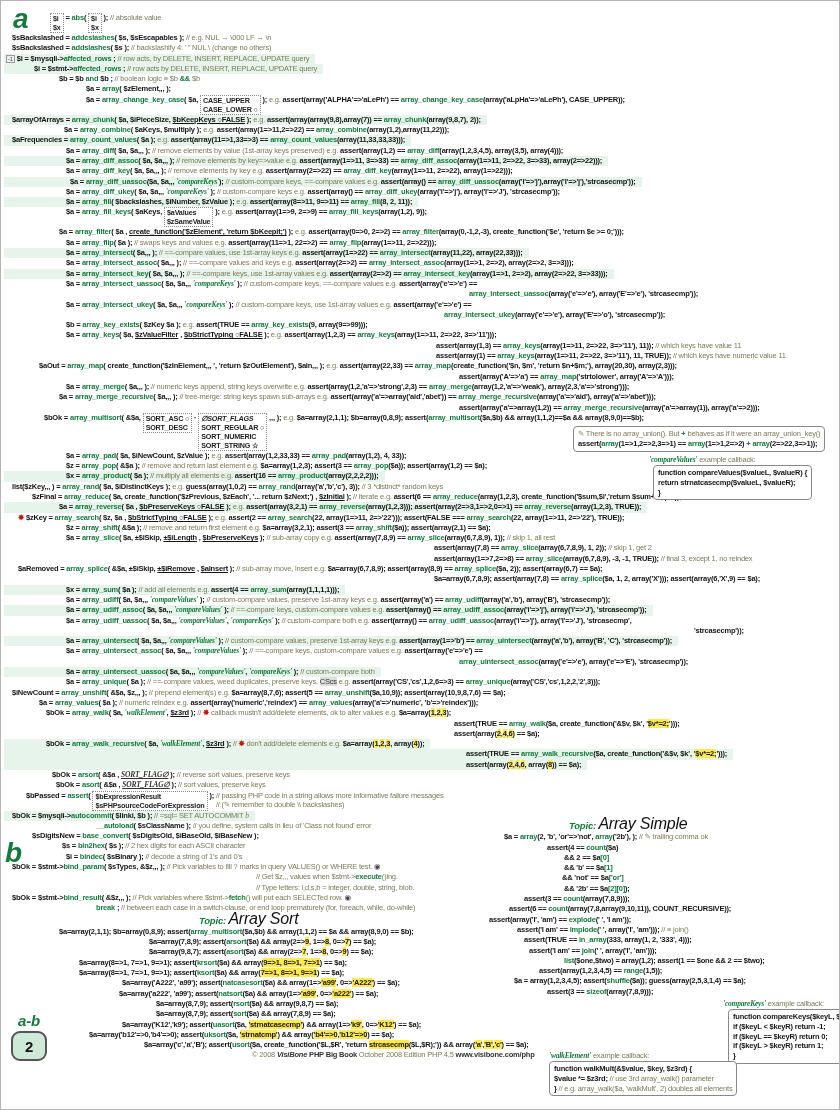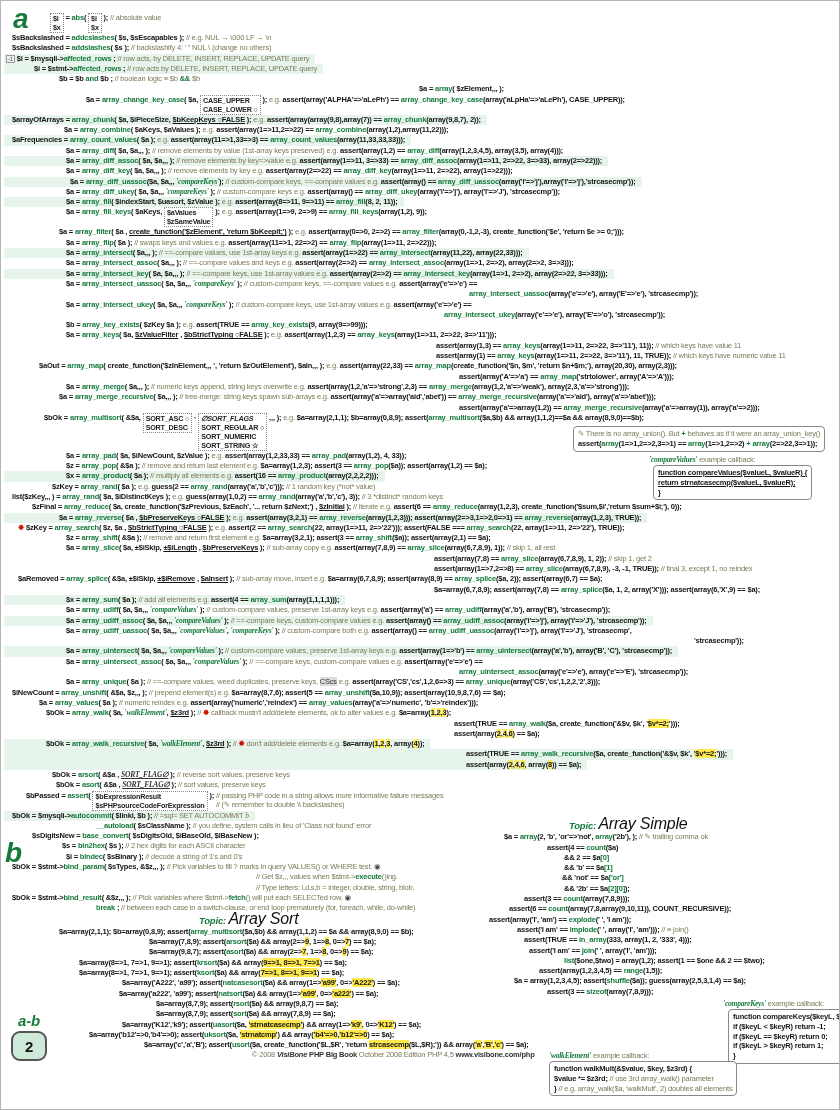--- a/index.html
+++ b/index.html
@@ -47,31 +47,31 @@
 <div class="page">
   <div class="bigletter" style="left:12px;top:4px;">a</div>
   <div class="bigletter" style="left:4px;top:838px;">b</div>
   <div id="flow">
       <div class="ln" style="padding-left: 46px;"><span class="box"><div>$i</div><div>$x</div></span><span class="k"> = </span><span class="f">abs</span><span class="k">( </span><span class="box"><div>$i</div><div>$x</div></span><span class="k"> );   </span><span class="c">// absolute value</span></div>
       <div class="ln" style="padding-left: 8px;"><span class="k">$sBackslashed = </span><span class="f">addcslashes</span><span class="k">( $s, $sEscapables );   </span><span class="c">// e.g.   NUL → \000   LF → \n</span></div>
       <div class="ln" style="padding-left: 8px;"><span class="k">$sBackslashed = </span><span class="f">addslashes</span><span class="k">( $s );   </span><span class="c">// backslashify 4:  '  "  NUL  \   (change no others)</span></div>
       <div class="ln hl" style="padding-left: 2px;"><span class="neg1">-1</span><span class="k"> $i = $mysqli-&gt;</span><span class="f">affected_rows</span><span class="k"> ;   </span><span class="c">// row acts, by DELETE, INSERT, REPLACE, UPDATE query</span></div>
       <div class="ln hl" style="padding-left: 30px;"><span class="k">$i = $stmt-&gt;</span><span class="f">affected_rows</span><span class="k"> ;   </span><span class="c">// row acts by DELETE, INSERT, REPLACE, UPDATE query</span></div>
       <div class="ln" style="padding-left: 55px;"><span class="k">$b = $b </span><span class="f">and</span><span class="k"> $b ;   </span><span class="c">// boolean logic  ≡ $b </span><span class="f">&amp;&amp;</span><span class="c"> $b</span></div>
-      <div class="ln" style="padding-left: 82px; text-align: center;"><span class="k">$a = </span><span class="f">array</span><span class="k">( $zElement,,, );</span></div>
+      <div class="ln" style="padding-left: 82px;"><span class="k">$a = </span><span class="f">array</span><span class="k">( $zElement,,, );</span></div>
       <div class="ln" style="padding-left: 82px;"><span class="k">$a = </span><span class="f">array_change_key_case</span><span class="k">( $a, </span><span class="box"><div>CASE_UPPER</div><div>CASE_LOWER ○</div></span><span class="k"> );  </span><span class="c">e.g. </span><span class="k">assert(array('ALPHA'=&gt;'aLePh') == </span><span class="f">array_change_key_case</span><span class="k">(array('aLpHa'=&gt;'aLePh'), CASE_UPPER));</span></div>
       <div class="ln hl" style="padding-left: 8px;"><span class="k">$arrayOfArrays = </span><span class="f">array_chunk</span><span class="k">( $a, $iPieceSize, </span><span class="u">$bKeepKeys ○FALSE</span><span class="k"> );  </span><span class="c">e.g. </span><span class="k">assert(array(array(9,8),array(7)) == </span><span class="f">array_chunk</span><span class="k">(array(9,8,7), 2));</span></div>
-      <div class="ln" style="padding-left: 60px;"><span class="k">$a = </span><span class="f">array_combine</span><span class="k">( $aKeys, $aValues );  </span><span class="c">e.g. </span><span class="k">assert(array(1=&gt;11,2=&gt;22) == </span><span class="f">array_combine</span><span class="k">(array(1,2),array(11,22)));</span></div>
+      <div class="ln" style="padding-left: 60px;"><span class="k">$a = </span><span class="f">array_combine</span><span class="k">( $aKeys, $multiply );  </span><span class="c">e.g. </span><span class="k">assert(array(1=&gt;11,2=&gt;22) == </span><span class="f">array_combine</span><span class="k">(array(1,2),array(11,22)));</span></div>
       <div class="ln hl" style="padding-left: 8px;"><span class="k">$aFrequencies = </span><span class="f">array_count_values</span><span class="k">( $a );  </span><span class="c">e.g. </span><span class="k">assert(array(11=&gt;1,33=&gt;3) == </span><span class="f">array_count_values</span><span class="k">(array(11,33,33,33)));</span></div>
       <div class="ln" style="padding-left: 62px;"><span class="k">$a = </span><span class="f">array_diff</span><span class="k">( $a, $a,,, );   </span><span class="c">// remove elements by value (1st-array keys preserved)  e.g. </span><span class="k">assert(array(1,2) == </span><span class="f">array_diff</span><span class="k">(array(1,2,3,4,5), array(3,5), array(4)));</span></div>
       <div class="ln hl" style="padding-left: 62px;"><span class="k">$a = </span><span class="f">array_diff_assoc</span><span class="k">( $a, $a,,, );   </span><span class="c">// remove elements by key=&gt;value  e.g. </span><span class="k">assert(array(1=&gt;11, 3=&gt;33) == </span><span class="f">array_diff_assoc</span><span class="k">(array(1=&gt;11, 2=&gt;22, 3=&gt;33), array(2=&gt;22)));</span></div>
       <div class="ln" style="padding-left: 62px;"><span class="k">$a = </span><span class="f">array_diff_key</span><span class="k">( $a, $a,,, );   </span><span class="c">// remove elements by key  e.g. </span><span class="k">assert(array(2=&gt;22) == </span><span class="f">array_diff_key</span><span class="k">(array(1=&gt;11, 2=&gt;22), array(1=&gt;22)));</span></div>
       <div class="ln hl" style="padding-left: 66px;"><span class="k">$a = </span><span class="f">array_diff_uassoc</span><span class="k">($a, $a,,, </span><span class="i">'compareKeys'</span><span class="k">);   </span><span class="c">// custom-compare keys, ==-compare values  e.g. </span><span class="k">assert(array() == </span><span class="f">array_diff_uassoc</span><span class="k">(array('i'=&gt;'j'),array('I'=&gt;'j'),'strcasecmp'));</span></div>
       <div class="ln" style="padding-left: 62px;"><span class="k">$a = </span><span class="f">array_diff_ukey</span><span class="k">( $a, $a,,, </span><span class="i">'compareKeys'</span><span class="k"> );   </span><span class="c">// custom-compare keys  e.g. </span><span class="k">assert(array() == </span><span class="f">array_diff_ukey</span><span class="k">(array('i'=&gt;'j'), array('I'=&gt;'J'), 'strcasecmp'));</span></div>
-      <div class="ln hl" style="padding-left: 62px;"><span class="k">$a = </span><span class="f">array_fill</span><span class="k">( $indexStart, $uasort, $zValue );  </span><span class="c">e.g. </span><span class="k">assert(array(8=&gt;11, 9=&gt;11) == </span><span class="f">array_fill</span><span class="k">(8, 2, 11));</span></div>
+      <div class="ln hl" style="padding-left: 62px;"><span class="k">$a = </span><span class="f">array_fill</span><span class="k">( $backslashes, $iNumber, $zValue );  </span><span class="c">e.g. </span><span class="k">assert(array(8=&gt;11, 9=&gt;11) == </span><span class="f">array_fill</span><span class="k">(8, 2, 11));</span></div>
       <div class="ln" style="padding-left: 62px;"><span class="k">$a = </span><span class="f">array_fill_keys</span><span class="k">( $aKeys, </span><span class="box"><div>$aValues</div><div>$zSameValue</div></span><span class="k"> );  </span><span class="c">e.g. </span><span class="k">assert(array(1=&gt;9, 2=&gt;9) == </span><span class="f">array_fill_keys</span><span class="k">(array(1,2), 9));</span></div>
       <div class="ln" style="padding-left: 55px;"><span class="k">$a = </span><span class="f">array_filter</span><span class="k">( $a , </span><span class="u">create_function('$zElement', 'return $bKeepit;')</span><span class="k"> );  </span><span class="c">e.g. </span><span class="k">assert(array(0=&gt;0, 2=&gt;2) == </span><span class="f">array_filter</span><span class="k">(array(0,-1,2,-3), create_function('$e', 'return $e &gt;= 0;')));</span></div>
       <div class="ln" style="padding-left: 62px;"><span class="k">$a = </span><span class="f">array_flip</span><span class="k">( $a );   </span><span class="c">// swaps keys and values  e.g. </span><span class="k">assert(array(11=&gt;1, 22=&gt;2) == </span><span class="f">array_flip</span><span class="k">(array(1=&gt;11, 2=&gt;22)));</span></div>
       <div class="ln hl" style="padding-left: 62px;"><span class="k">$a = </span><span class="f">array_intersect</span><span class="k">( $a,,, );   </span><span class="c">// ==-compare values, use 1st-array keys  e.g. </span><span class="k">assert(array(1=&gt;22) == </span><span class="f">array_intersect</span><span class="k">(array(11,22), array(22,33)));</span></div>
       <div class="ln" style="padding-left: 62px;"><span class="k">$a = </span><span class="f">array_intersect_assoc</span><span class="k">( $a,,, );   </span><span class="c">// ==-compare values and keys  e.g. </span><span class="k">assert(array(2=&gt;2) == </span><span class="f">array_intersect_assoc</span><span class="k">(array(1=&gt;1, 2=&gt;2), array(2=&gt;2, 3=&gt;3)));</span></div>
       <div class="ln hl" style="padding-left: 62px;"><span class="k">$a = </span><span class="f">array_intersect_key</span><span class="k">( $a, $a,,, );   </span><span class="c">// ==-compare keys, use 1st-array values  e.g. </span><span class="k">assert(array(2=&gt;2) == </span><span class="f">array_intersect_key</span><span class="k">(array(1=&gt;1, 2=&gt;2), array(2=&gt;22, 3=&gt;33)));</span></div>
       <div class="ln" style="padding-left: 62px;"><span class="k">$a = </span><span class="f">array_intersect_uassoc</span><span class="k">( $a, $a,,, </span><span class="i">'compareKeys'</span><span class="k"> );   </span><span class="c">// custom-compare keys, ==-compare values  e.g. </span><span class="k">assert(array('e'=&gt;'e') ==</span></div>
       <div class="ln" style="padding-left: 465px;"><span class="f">array_intersect_uassoc</span><span class="k">(array('e'=&gt;'e'), array('E'=&gt;'e'), 'strcasecmp'));</span></div>
       <div class="ln" style="padding-left: 62px;"><span class="k">$a = </span><span class="f">array_intersect_ukey</span><span class="k">( $a, $a,,, </span><span class="i">'compareKeys'</span><span class="k"> );   </span><span class="c">// custom-compare keys, use 1st-array values  e.g. </span><span class="k">assert(array('e'=&gt;'e') ==</span></div>
       <div class="ln" style="padding-left: 440px;"><span class="f">array_intersect_ukey</span><span class="k">(array('e'=&gt;'e'), array('E'=&gt;'o'), 'strcasecmp'));</span></div>
@@ -81,39 +81,39 @@
       <div class="ln" style="padding-left: 432px;"><span class="k">assert(array(1) == </span><span class="f">array_keys</span><span class="k">(array(1=&gt;11, 2=&gt;22, 3=&gt;'11'), 11, TRUE));   </span><span class="c">// which keys have numeric value 11</span></div>
       <div class="ln" style="padding-left: 35px;"><span class="k">$aOut = </span><span class="f">array_map</span><span class="k">( create_function('$zInElement,,, ', 'return $zOutElement'), $aIn,,, );  </span><span class="c">e.g. </span><span class="k">assert(array(22,33) == </span><span class="f">array_map</span><span class="k">(create_function('$n, $m', 'return $n+$m;'), array(20,30), array(2,3)));</span></div>
       <div class="ln" style="padding-left: 455px;"><span class="k">assert(array('A'=&gt;'a') == </span><span class="f">array_map</span><span class="k">('strtolower', array('A'=&gt;'A')));</span></div>
       <div class="ln" style="padding-left: 62px;"><span class="k">$a = </span><span class="f">array_merge</span><span class="k">( $a,,, );   </span><span class="c">// numeric keys append, string keys overwrite  e.g. </span><span class="k">assert(array(1,2,'a'=&gt;'strong',2,3) == </span><span class="f">array_merge</span><span class="k">(array(1,2,'a'=&gt;'weak'), array(2,3,'a'=&gt;'strong')));</span></div>
       <div class="ln" style="padding-left: 55px;"><span class="k">$a = </span><span class="f">array_merge_recursive</span><span class="k">( $a,,, );   </span><span class="c">// tree-merge: string keys spawn sub-arrays  e.g. </span><span class="k">assert(array('a'=&gt;array('aid','abet')) == </span><span class="f">array_merge_recursive</span><span class="k">(array('a'=&gt;'aid'), array('a'=&gt;'abet')));</span></div>
       <div class="ln" style="padding-left: 455px;"><span class="k">assert(array('a'=&gt;array(1,2)) == </span><span class="f">array_merge_recursive</span><span class="k">(array('a'=&gt;array(1)), array('a'=&gt;2)));</span></div>
       <div class="ln" style="padding-left: 40px;"><span class="k">$bOk = </span><span class="f">array_multisort</span><span class="k">( &amp;$a, </span><span class="box"><div>SORT_ASC ○</div><div>SORT_DESC</div></span><span class="k"> · </span><span class="box"><div style="font-style: italic;">∅SORT_FLAGS</div><div>SORT_REGULAR ○</div><div>SORT_NUMERIC</div><div>SORT_STRING ☆</div></span><span class="k"> ,,, );  </span><span class="c">e.g. </span><span class="k">$a=array(2,1,1);  $b=array(0,8,9);  assert(</span><span class="f">array_multisort</span><span class="k">($a,$b) &amp;&amp; array(1,1,2)==$a &amp;&amp; array(8,9,0)==$b);</span></div>
       <div class="ln" style="padding-left: 62px;"><span class="k">$a = </span><span class="f">array_pad</span><span class="k">( $a, $iNewCount, $zValue );  </span><span class="c">e.g. </span><span class="k">assert(array(1,2,33,33) == </span><span class="f">array_pad</span><span class="k">(array(1,2), 4, 33));</span></div>
       <div class="ln" style="padding-left: 62px;"><span class="k">$z = </span><span class="f">array_pop</span><span class="k">( &amp;$a );   </span><span class="c">// remove and return last element  e.g. </span><span class="k">$a=array(1,2,3);  assert(3 == </span><span class="f">array_pop</span><span class="k">($a));  assert(array(1,2) == $a);</span></div>
       <div class="ln hl" style="padding-left: 62px;"><span class="k">$x = </span><span class="f">array_product</span><span class="k">( $a );   </span><span class="c">// multiply all elements  e.g. </span><span class="k">assert(16 == </span><span class="f">array_product</span><span class="k">(array(2,2,2,2)));</span></div>
-      <div class="ln" style="padding-left: 48px;"><span class="k">$zKey = </span><span class="f">array_rand</span><span class="k">( $a );  </span><span class="c">e.g. </span><span class="k">guess(2 == </span><span class="f">array_rand</span><span class="k">(array('a','b','c')));   </span><span class="c">// 1 random key (*not* value)</span></div>
       <div class="ln" style="padding-left: 8px;"><span class="k">list($zKey,,, ) = </span><span class="f">array_rand</span><span class="k">( $a, $iDistinctKeys );  </span><span class="c">e.g. </span><span class="k">guess(array(1,0,2) == </span><span class="f">array_rand</span><span class="k">(array('a','b','c'), 3));   </span><span class="c">// 3 *distinct* random keys</span></div>
       <div class="ln" style="padding-left: 28px;"><span class="k">$zFinal = </span><span class="f">array_reduce</span><span class="k">( $a, create_function('$zPrevious, $zEach', '... return $zNext;') , </span><span class="u">$zInitial</span><span class="k"> );   </span><span class="c">// iterate  e.g. </span><span class="k">assert(6 == </span><span class="f">array_reduce</span><span class="k">(array(1,2,3), create_function('$sum,$i','return $sum+$i;'), 0));</span></div>
       <div class="ln hl" style="padding-left: 55px;"><span class="k">$a = </span><span class="f">array_reverse</span><span class="k">( $a , </span><span class="u">$bPreserveKeys ○FALSE</span><span class="k"> );  </span><span class="c">e.g. </span><span class="k">assert(array(3,2,1) == </span><span class="f">array_reverse</span><span class="k">(array(1,2,3)));  assert(array(2=&gt;3,1=&gt;2,0=&gt;1) == </span><span class="f">array_reverse</span><span class="k">(array(1,2,3), TRUE));</span></div>
       <div class="ln" style="padding-left: 14px;"><span class="bomb">✸</span><span class="k"> $zKey = </span><span class="f">array_search</span><span class="k">( $z, $a , </span><span class="u">$bStrictTyping ○FALSE</span><span class="k"> );  </span><span class="c">e.g. </span><span class="k">assert(2 == </span><span class="f">array_search</span><span class="k">(22, array(1=&gt;11, 2=&gt;'22')));  assert(FALSE === </span><span class="f">array_search</span><span class="k">(22, array(1=&gt;11, 2=&gt;'22'), TRUE));</span></div>
       <div class="ln" style="padding-left: 62px;"><span class="k">$z = </span><span class="f">array_shift</span><span class="k">( &amp;$a );   </span><span class="c">// remove and return first element  e.g. </span><span class="k">$a=array(3,2,1);  assert(3 == </span><span class="f">array_shift</span><span class="k">($a));  assert(array(2,1) == $a);</span></div>
       <div class="ln" style="padding-left: 62px;"><span class="k">$a = </span><span class="f">array_slice</span><span class="k">( $a, ±$iSkip, </span><span class="u">±$iLength</span><span class="k"> , </span><span class="u">$bPreserveKeys</span><span class="k"> );   </span><span class="c">// sub-array copy  e.g. </span><span class="k">assert(array(7,8,9) == </span><span class="f">array_slice</span><span class="k">(array(6,7,8,9), 1));   </span><span class="c">// skip 1, all rest</span></div>
       <div class="ln" style="padding-left: 430px;"><span class="k">assert(array(7,8) == </span><span class="f">array_slice</span><span class="k">(array(6,7,8,9), 1, 2));   </span><span class="c">// skip 1, get 2</span></div>
       <div class="ln" style="padding-left: 430px;"><span class="k">assert(array(1=&gt;7,2=&gt;8) == </span><span class="f">array_slice</span><span class="k">(array(6,7,8,9), -3, -1, TRUE));   </span><span class="c">// final 3, except 1, no reindex</span></div>
       <div class="ln" style="padding-left: 14px;"><span class="k">$aRemoved = </span><span class="f">array_splice</span><span class="k">( &amp;$a, ±$iSkip, </span><span class="u">±$iRemove</span><span class="k"> , </span><span class="u">$aInsert</span><span class="k"> );   </span><span class="c">// sub-array move, insert  e.g. </span><span class="k">$a=array(6,7,8,9);  assert(array(8,9) == </span><span class="f">array_splice</span><span class="k">($a, 2));  assert(array(6,7) == $a);</span></div>
       <div class="ln" style="padding-left: 430px;"><span class="k">$a=array(6,7,8,9);  assert(array(7,8) == </span><span class="f">array_splice</span><span class="k">($a, 1, 2, array('X')));  assert(array(6,'X',9) == $a);</span></div>
       <div class="ln hl" style="padding-left: 62px;"><span class="k">$x = </span><span class="f">array_sum</span><span class="k">( $a );   </span><span class="c">// add all elements  e.g. </span><span class="k">assert(4 == </span><span class="f">array_sum</span><span class="k">(array(1,1,1,1)));</span></div>
       <div class="ln" style="padding-left: 62px;"><span class="k">$a = </span><span class="f">array_udiff</span><span class="k">( $a, $a,,, </span><span class="i">'compareValues'</span><span class="k"> );   </span><span class="c">// custom-compare values, preserve 1st-array keys  e.g. </span><span class="k">assert(array('a') == </span><span class="f">array_udiff</span><span class="k">(array('a','b'), array('B'), 'strcasecmp'));</span></div>
       <div class="ln hl" style="padding-left: 62px;"><span class="k">$a = </span><span class="f">array_udiff_assoc</span><span class="k">( $a, $a,,, </span><span class="i">'compareValues'</span><span class="k"> );   </span><span class="c">// ==-compare keys, custom-compare values  e.g. </span><span class="k">assert(array() == </span><span class="f">array_udiff_assoc</span><span class="k">(array('i'=&gt;'j'), array('i'=&gt;'J'), 'strcasecmp'));</span></div>
       <div class="ln" style="padding-left: 62px;"><span class="k">$a = </span><span class="f">array_udiff_uassoc</span><span class="k">( $a, $a,,, </span><span class="i">'compareValues'</span><span class="k">, </span><span class="i">'compareKeys'</span><span class="k"> );   </span><span class="c">// custom-compare both  e.g. </span><span class="k">assert(array() == </span><span class="f">array_udiff_uassoc</span><span class="k">(array('i'=&gt;'j'), array('I'=&gt;'J'), 'strcasecmp',</span></div>
       <div class="ln" style="padding-left: 690px;"><span class="k">'strcasecmp'));</span></div>
       <div class="ln hl" style="padding-left: 62px;"><span class="k">$a = </span><span class="f">array_uintersect</span><span class="k">( $a, $a,,, </span><span class="i">'compareValues'</span><span class="k"> );   </span><span class="c">// custom-compare values, preserve 1st-array keys  e.g. </span><span class="k">assert(array(1=&gt;'b') == </span><span class="f">array_uintersect</span><span class="k">(array('a','b'), array('B', 'C'), 'strcasecmp'));</span></div>
       <div class="ln" style="padding-left: 62px;"><span class="k">$a = </span><span class="f">array_uintersect_assoc</span><span class="k">( $a, $a,,, </span><span class="i">'compareValues'</span><span class="k"> );   </span><span class="c">// ==-compare keys, custom-compare values  e.g. </span><span class="k">assert(array('e'=&gt;'e') ==</span></div>
       <div class="ln" style="padding-left: 455px;"><span class="f">array_uintersect_assoc</span><span class="k">(array('e'=&gt;'e'), array('e'=&gt;'E'), 'strcasecmp'));</span></div>
+      <div class="ln hl" style="padding-left: 62px;"><span class="k">$a = </span><span class="f">array_uintersect_uassoc</span><span class="k">( $a, $a,,, </span><span class="i">'compareValues'</span><span class="k">, </span><span class="i">'compareKeys'</span><span class="k"> );   </span><span class="c">// custom-compare both</span></div>
       <div class="ln" style="padding-left: 62px;"><span class="k">$a = </span><span class="f">array_unique</span><span class="k">( $a );   </span><span class="c">// ==-compare values, weed duplicates, preserve keys, </span><span class="gr">CScs</span><span class="c">  e.g. </span><span class="k">assert(array('CS','cs',1,2,6=&gt;3) == </span><span class="f">array_unique</span><span class="k">(array('CS','cs',1,2,2,'2',3)));</span></div>
       <div class="ln" style="padding-left: 8px;"><span class="k">$iNewCount = </span><span class="f">array_unshift</span><span class="k">( &amp;$a, $z,,, );   </span><span class="c">// prepend element(s)  e.g. </span><span class="k">$a=array(8,7,6);  assert(5 == </span><span class="f">array_unshift</span><span class="k">($a,10,9));  assert(array(10,9,8,7,6) == $a);</span></div>
       <div class="ln" style="padding-left: 35px;"><span class="k">$a = </span><span class="f">array_values</span><span class="k">( $a );   </span><span class="c">// numeric reindex  e.g. </span><span class="k">assert(array('numeric','reindex') == </span><span class="f">array_values</span><span class="k">(array('a'=&gt;'numeric', 'b'=&gt;'reindex')));</span></div>
       <div class="ln" style="padding-left: 42px;"><span class="k">$bOk = </span><span class="f">array_walk</span><span class="k">( $a, </span><span class="i">'walkElement'</span><span class="k">, </span><span class="u">$z3rd</span><span class="k"> );   </span><span class="c">// </span><span class="bomb">✸</span><span class="c"> callback mustn't add/delete elements, ok to alter values  e.g. </span><span class="k">$a=array(</span><span class="y">1</span><span class="k">,</span><span class="y">2</span><span class="k">,</span><span class="y">3</span><span class="k">);</span></div>
       <div class="ln" style="padding-left: 450px;"><span class="k">assert(TRUE == </span><span class="f">array_walk</span><span class="k">($a, create_function('&amp;$v, $k', '</span><span class="y">$v*=2;</span><span class="k">')));</span></div>
       <div class="ln" style="padding-left: 450px;"><span class="k">assert(array(</span><span class="y">2</span><span class="k">,</span><span class="y">4</span><span class="k">,</span><span class="y">6</span><span class="k">) == $a);</span></div>
       <div class="ln hl" style="padding-left: 42px;"><span class="k">$bOk = </span><span class="f">array_walk_recursive</span><span class="k">( $a, </span><span class="i">'walkElement'</span><span class="k">, </span><span class="u">$z3rd</span><span class="k"> );   </span><span class="c">// </span><span class="bomb">✸</span><span class="c"> don't add/delete elements  e.g. </span><span class="k">$a=array(</span><span class="y">1</span><span class="k">,</span><span class="y">2</span><span class="k">,</span><span class="y">3</span><span class="k">, array(</span><span class="y">4</span><span class="k">));</span></div>
       <div class="ln hl" style="padding-left: 462px;"><span class="k">assert(TRUE == </span><span class="f">array_walk_recursive</span><span class="k">($a, create_function('&amp;$v, $k', '</span><span class="y">$v*=2;</span><span class="k">')));</span></div>
       <div class="ln hl" style="padding-left: 462px;"><span class="k">assert(array(</span><span class="y">2</span><span class="k">,</span><span class="y">4</span><span class="k">,</span><span class="y">6</span><span class="k">, array(</span><span class="y">8</span><span class="k">)) == $a);</span></div>
       <div class="ln" style="padding-left: 48px;"><span class="k">$bOk = </span><span class="f">arsort</span><span class="k">( &amp;$a , </span><span class="iu">SORT_FLAG∅</span><span class="k"> );   </span><span class="c">// reverse sort values, preserve keys</span></div>
@@ -143,21 +143,21 @@
       <div class="ln" style="padding-left: 85px;"><span class="k">$a=array('b12'=&gt;0,'b4'=&gt;0);  assert(</span><span class="f">uksort</span><span class="k">($a, </span><span class="y">'strnatcmp'</span><span class="k">) &amp;&amp; array(</span><span class="y">'b4'=&gt;0</span><span class="k">,</span><span class="y">'b12'=&gt;0</span><span class="k">) == $a);</span></div>
       <div class="ln" style="padding-left: 140px;"><span class="k">$a=array('c','a','B');  assert(</span><span class="f">usort</span><span class="k">($a, create_function('$L,$R', 'return </span><span class="y">strcasecmp</span><span class="k">($L,$R);')) &amp;&amp; array(</span><span class="y">'a'</span><span class="k">,</span><span class="y">'B'</span><span class="k">,</span><span class="y">'c'</span><span class="k">) == $a);</span></div>
       <div class="ln" style="padding-left: 248px;"><span class="c">© 2008 </span><span class="fb">VisiBone</span><span class="c">    </span><span class="kb">PHP Big Book</span><span class="c">    October 2008 Edition    PHP 4,5    </span><span class="kb">www.visibone.com/php</span></div>
     </div>
   <div id="panels">
       <div class="panelbox" style="left: 572px; top: 425px;">
         <div><span class="c">✎ There is no array_union(). But </span><span class="f">+</span><span class="c"> behaves as if it were an array_union_key()</span></div>
         <div><span class="k">assert(</span><span class="f">array</span><span class="k">(1=&gt;1,2=&gt;2,3=&gt;1) == </span><span class="f">array</span><span class="k">(1=&gt;1,2=&gt;2) </span><span class="f">+</span><span class="k"> </span><span class="f">array</span><span class="k">(2=&gt;22,3=&gt;1));</span></div>
       </div>
       <div class="plabel" style="left: 648px; top: 454px;"><span class="i">'compareValues'</span><span class="c"> example callback:</span></div>
-      <div class="panelbox" style="left: 652px; top: 464px; text-decoration: underline;">
+      <div class="panelbox" style="left: 652px; top: 464px;">
         <div><span class="k">function compareValues($valueL, $valueR) {</span></div>
         <div><span class="k">      return strnatcasecmp($valueL, $valueR);</span></div>
         <div><span class="k">}</span></div>
       </div>
       <div class="plabel" style="left: 722px; top: 998px;"><span class="i">'compareKeys'</span><span class="c"> example callback:</span></div>
       <div class="panelbox" style="left: 727px; top: 1008px;">
         <div><span class="k">function compareKeys($keyL, $keyR) {</span></div>
         <div><span class="k">    if ($keyL &lt; $keyR) return -1;</span></div>
         <div><span class="k">    if ($keyL == $keyR) return 0;</span></div>
         <div><span class="k">    if ($keyL &gt; $keyR) return 1;</span></div>

